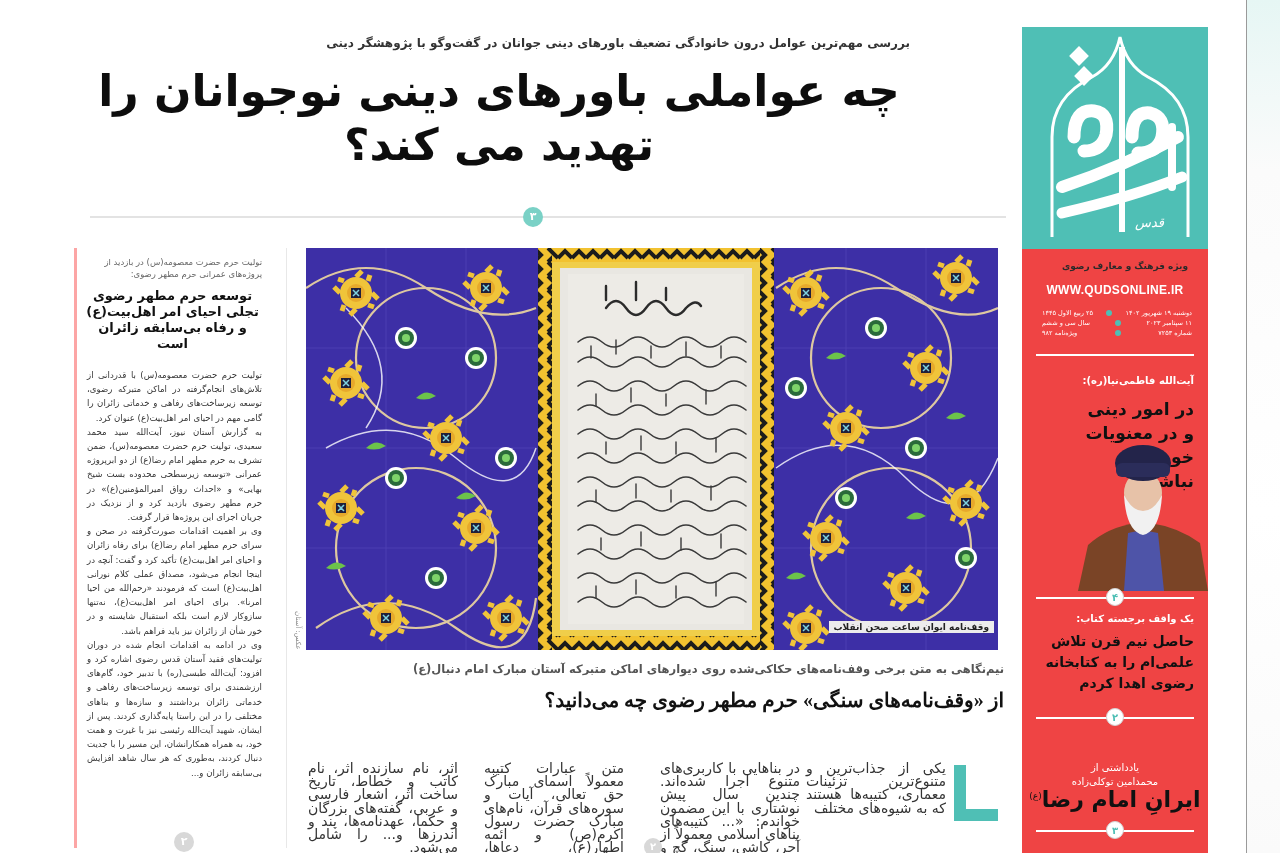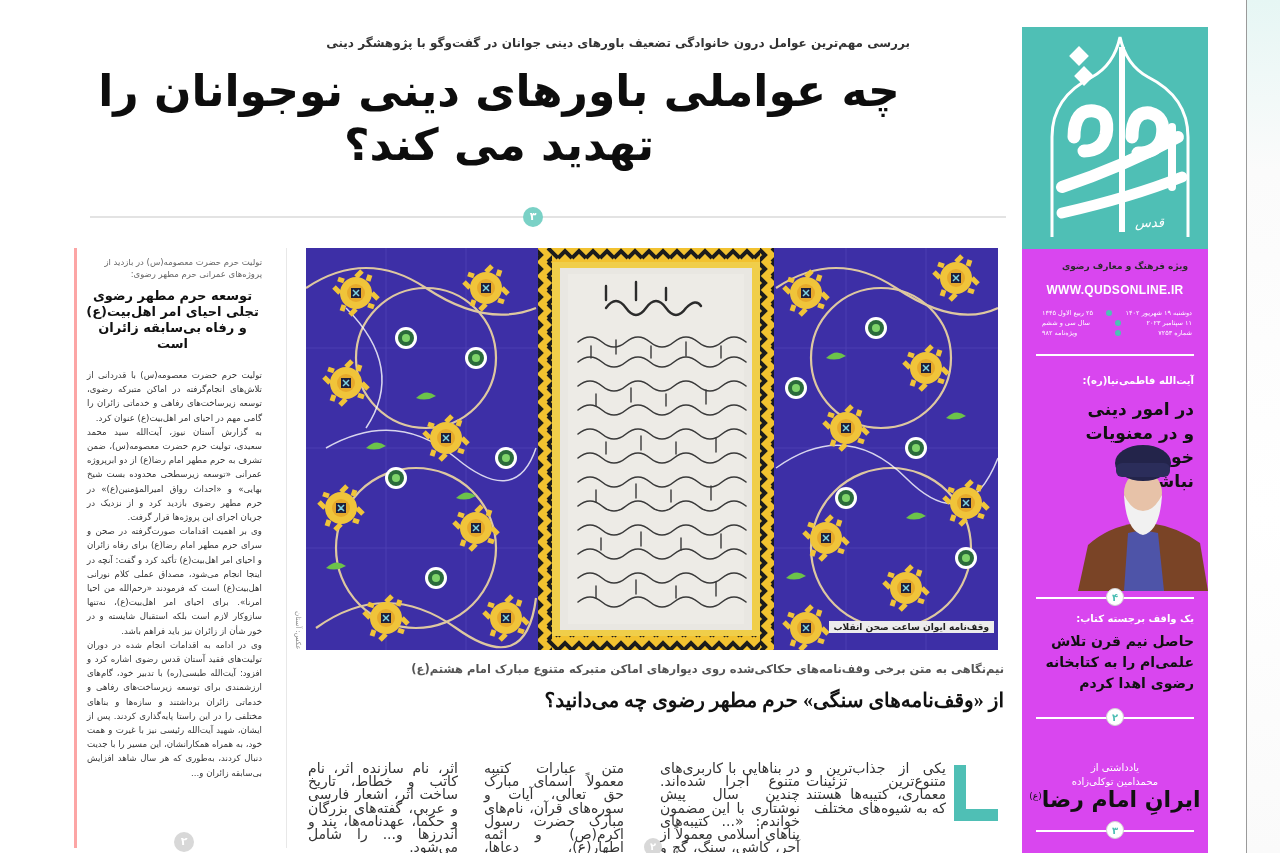--- a/index.html
+++ b/index.html
@@ -7,21 +7,21 @@
   body { font-family: "DejaVu Sans", sans-serif; color: #1a1a1a; position: relative; }
 
   .page { position: absolute; left: 0; top: 0; width: 1280px; height: 611px; background: #fff; }
 
   
   .edge-line { position: absolute; left: 1246px; top: 0; width: 1px; height: 853px; background: #9a9a9a; }
   .edge-shade { position: absolute; left: 1247px; top: 0; width: 33px; height: 853px;
     background: linear-gradient(to bottom, #e6f6f4 0%, #fbfbfb 20%, #ffffff 60%, #fafafa 100%); }
 
   
-  .sidebar { position: absolute; left: 1022px; top: 27px; width: 186px; height: 826px; background: #d946ef; }
+  .sidebar { position: absolute; left: 1022px; top: 27px; width: 186px; height: 826px; background: #ef4444; }
   .logo-box { position: absolute; left: 0; top: 0; width: 186px; height: 222px; background: #4fbfb5; overflow: hidden; }
   .logo-box svg { position: absolute; left: 0; top: 0; }
   .sb-tagline { position: absolute; right: 20px; top: 234px; font-size: 9px; color: #2a2a2a; font-weight: bold; }
   .sb-url { position: absolute; left: 0; width: 186px; top: 256px; text-align: center; font-family: "Liberation Sans", sans-serif; font-weight: bold; font-size: 12px; color: #ffffff; letter-spacing: 0.3px; }
   .sb-dates { position: absolute; left: 20px; top: 281px; width: 150px; }
   .sb-date-row { display: flex; justify-content: space-between; align-items: center; font-size: 6.5px; color: #fff; height: 10px; direction: rtl; }
   .sb-date-row .dot { width: 6px; height: 6px; border-radius: 50%; background: #4fbfb5; display: inline-block; }
   .sb-sep { position: absolute; left: 14px; width: 158px; height: 2px; background: #ffffff; }
   .sb-badge { position: absolute; width: 18px; height: 18px; border-radius: 50%; background: #ffffff; border: 1px solid #d3d2d3;
      color: #4fbfb5; font-size: 10px; font-weight: bold; text-align: center; line-height: 17px; }
@@ -227,21 +227,21 @@
         <path d="M290 158 v-12 M325 154 v-14 M360 158 v-12 M400 156 v-14"></path>
         <path d="M300 206 v-12 M335 202 v-14 M370 206 v-12 M410 204 v-14"></path>
         <path d="M290 254 v-12 M330 250 v-14 M365 254 v-12 M405 252 v-14"></path>
         <path d="M295 302 v-12 M335 298 v-14 M375 302 v-12 M415 300 v-14"></path>
         <path d="M290 350 v-12 M330 346 v-14 M370 350 v-12 M410 348 v-14"></path>
       </g>
     </svg>
     <div class="photo-caption">وقف‌نامه ایوان ساعت صحن انقلاب</div>
   </div>
 
-  <div class="art-kicker">نیم‌نگاهی به متن برخی وقف‌نامه‌های حکاکی‌شده روی دیوارهای اماکن متبرکه متنوع مبارک امام هشتم(ع)</div>
+  <div class="art-kicker">نیم‌نگاهی به متن برخی وقف‌نامه‌های حکاکی‌شده روی دیوارهای اماکن متبرکه آستان مبارک امام دنبال(ع)</div>
   <div class="art-title">از «وقف‌نامه‌های سنگی» حرم مطهر رضوی چه می‌دانید؟</div>
 
   <div class="art-L">
     <div class="v"></div>
       <div class="h"></div>
   </div>
   <div class="art-cols art-col1">یکی از جذاب‌ترین و متنوع‌ترین تزئینات معماری، کتیبه‌ها هستند که به شیوه‌های مختلف</div>
   <div class="art-cols art-col2">در بناهایی با کاربری‌های متنوع اجرا شده‌اند. چندین سال پیش نوشتاری با این مضمون خواندم: «... کتیبه‌های بناهای اسلامی معمولاً از آجر، کاشی، سنگ، گچ و چوب ساخته شده‌اند.</div>
   <div class="art-cols art-col3">متن عبارات کتیبه معمولاً اسمای مبارک حق تعالی، آیات و سوره‌های قرآن، نام‌های مبارک حضرت رسول اکرم(ص) و ائمه اطهار(ع)، دعاها، مناجات، شعارهای مذهبی، نام سفارش‌دهنده</div>
   <div class="art-cols art-col4">اثر، نام سازنده اثر، نام کاتب و خطاط، تاریخ ساخت اثر، اشعار فارسی و عربی، گفته‌های بزرگان و حکما، عهدنامه‌ها، پند و اندرزها و... را شامل می‌شود.</div>

